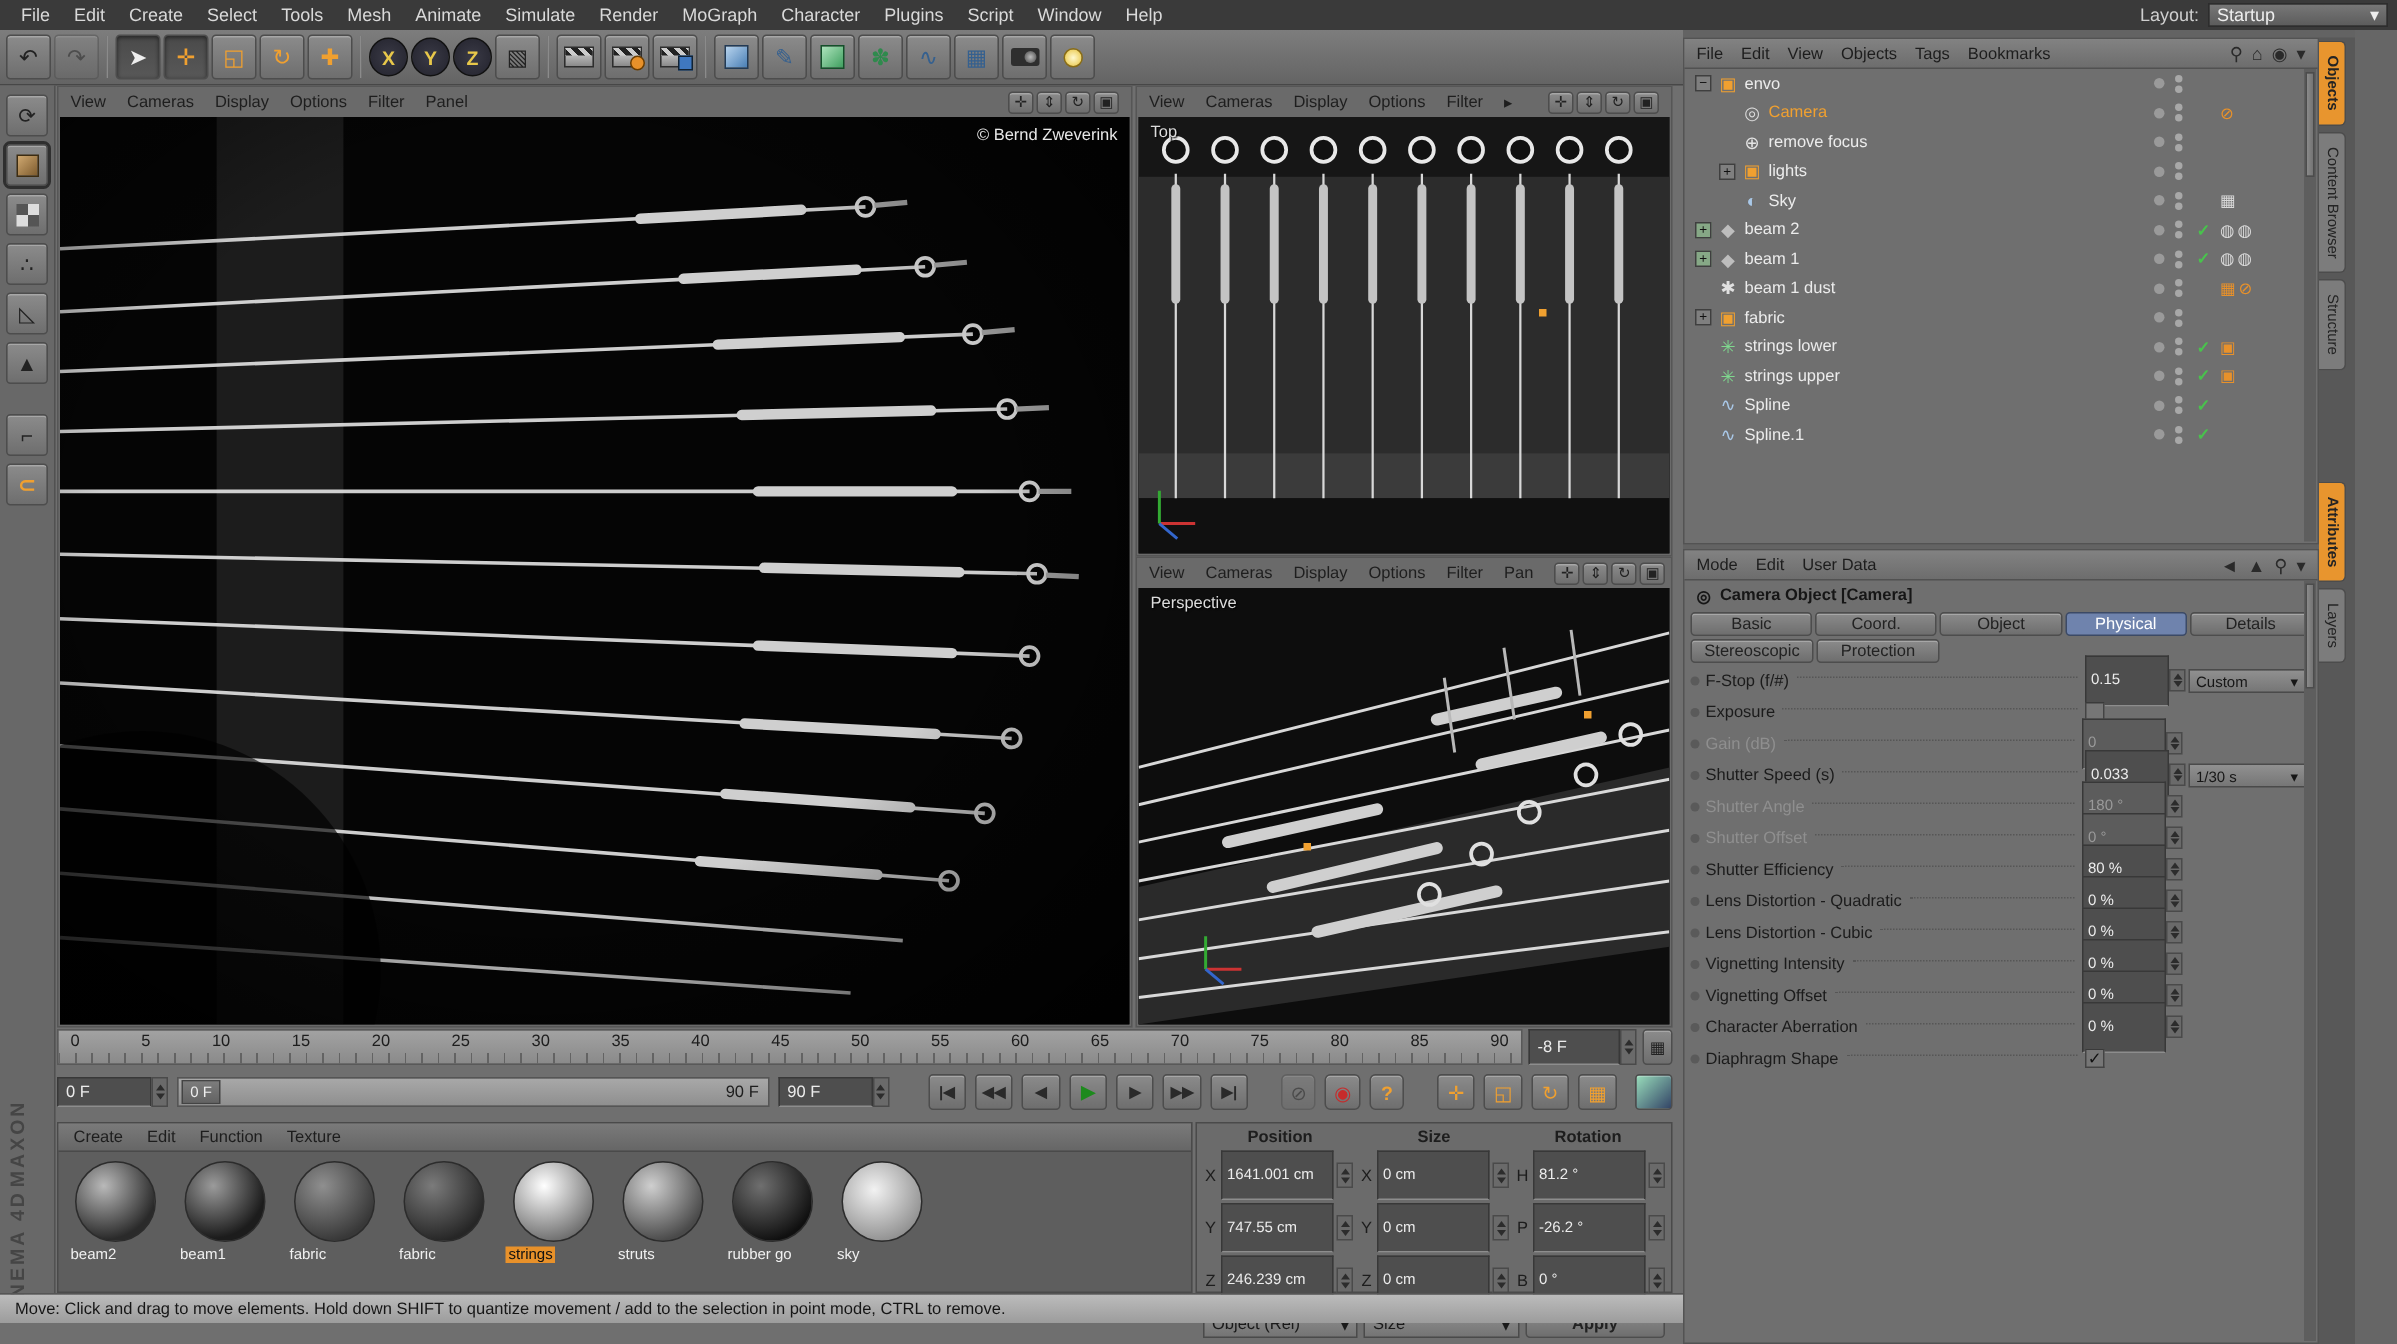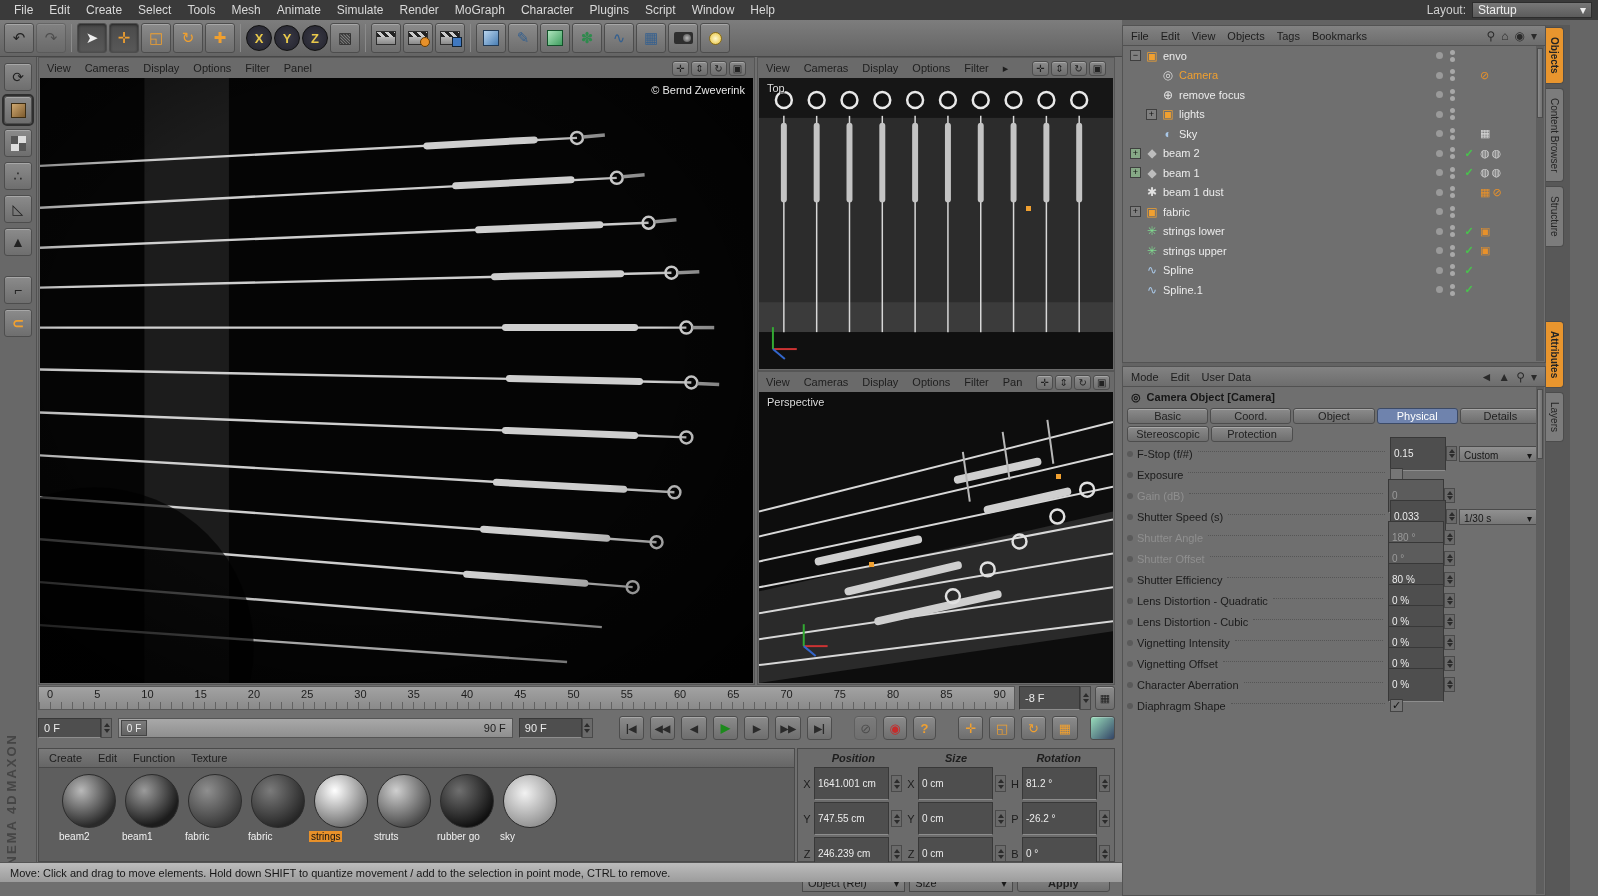--- a/index.html
+++ b/index.html
@@ -97,38 +97,38 @@
   .pb2 { width:26px; height:24px; font-size:10px; font-weight:bold; color:#2a2a2a; }
   .play { color:#1d8a1d; font-size:12px; }
   .rec { width:24px; height:24px; border-radius:4px; font-size:13px; }
   .keytog { width:26px; height:24px; font-size:13px; }
   .pvthumb { width:26px; height:24px; background:linear-gradient(135deg,#9db,#346), linear-gradient(#888,#666); }
 
   
   .materials { position:absolute; left:38px; top:748px; width:757px; height:114px; background:#5e5e5e; border:1px solid #4a4a4a; }
   .mmenu { height:19px; display:flex; gap:16px; align-items:center; padding:0 10px; color:#1d1d1d;
            background:linear-gradient(#7a7a7a,#666); border-bottom:1px solid #4a4a4a; }
-  .mrow { display:flex; gap:0; padding:6px 4px 0 6px;margin-left:12px; }
+  .mrow { display:flex; gap:10px; padding:6px 4px 0 6px; }
   .mat { width:63px; }
   .sphere { width:54px; height:54px; border-radius:50%; margin:0 auto; border:1px solid #2c2c2c; }
   .mname { font-size:10px; color:#f0f0f0; margin-top:3px; padding:0 2px; display:inline-block; }
   .mname.sel { background:#e8912a; color:#111; }
   .s-beam2 { background:radial-gradient(circle at 35% 30%, #b9b9b9, #2a2a2a 72%); }
   .s-beam1 { background:radial-gradient(circle at 35% 30%, #9b9b9b, #1c1c1c 70%); }
   .s-fabric1 { background:radial-gradient(circle at 35% 30%, #8f8f8f, #383838 75%); }
   .s-fabric2 { background:radial-gradient(circle at 35% 30%, #7b7b7b, #262626 75%); }
   .s-strings { background:radial-gradient(circle at 38% 30%, #ffffff, #6d6d6d 78%); }
   .s-struts { background:radial-gradient(circle at 35% 30%, #cfcfcf, #4a4a4a 75%); }
   .s-rubber { background:radial-gradient(circle at 35% 30%, #6f6f6f, #101010 75%); }
   .s-sky { background:radial-gradient(circle at 40% 35%, #f2f2f2, #8c8c8c 80%); }
 
   
   .coords { position:absolute; left:797px; top:748px; width:318px; height:114px; background:#6b6b6b; border:1px solid #4a4a4a;
             padding:2px 4px; }
-  .chead { display:flex; color:#1d1d1d; font-weight:bold; margin:1px 0 3px 0;font-style:italic; }
+  .chead { display:flex; color:#1d1d1d; font-weight:bold; margin:1px 0 3px 0; }
   .chead span { flex:1; text-align:center; }
   .crow { display:flex; gap:4px; margin-bottom:2px; align-items:center; }
   .cg { flex:1; display:flex; align-items:center; gap:2px; }
   .clab { width:10px; color:#1d1d1d; text-align:center; }
   .cfield { flex:1; height:33px; background:#4e4e4e; border:1px solid #383838; border-bottom-color:#8d8d8d;
             color:#ececec; display:flex; align-items:center; padding:0 3px; font-size:10px; white-space:nowrap; }
   .cbottom { display:flex; gap:4px; margin-top:4px; }
   .cdrop { flex:1; height:18px; background:linear-gradient(#8f8f8f,#747474); border:1px solid #4a4a4a;
            color:#1a1a1a; display:flex; align-items:center; justify-content:space-between; padding:0 5px; }
   .applybtn { flex:1; height:18px; font-weight:bold; }

